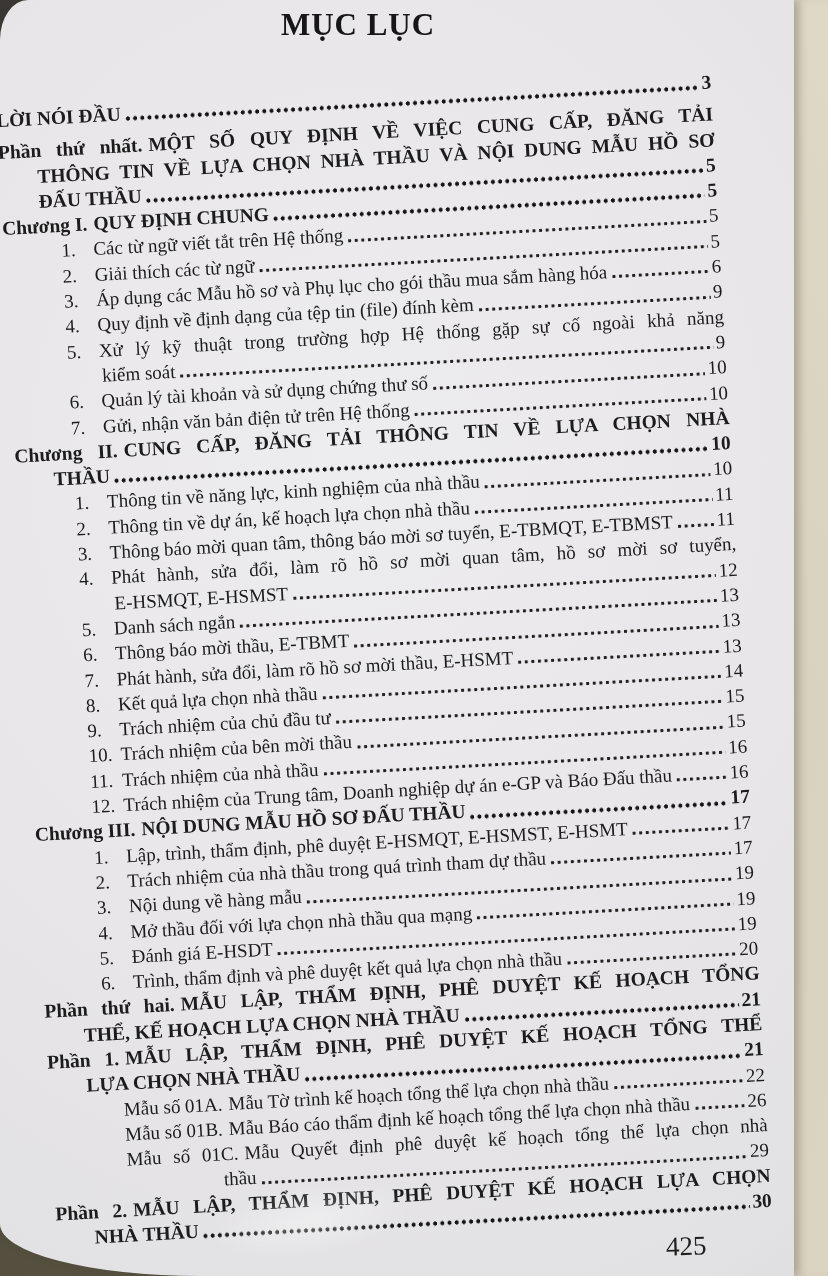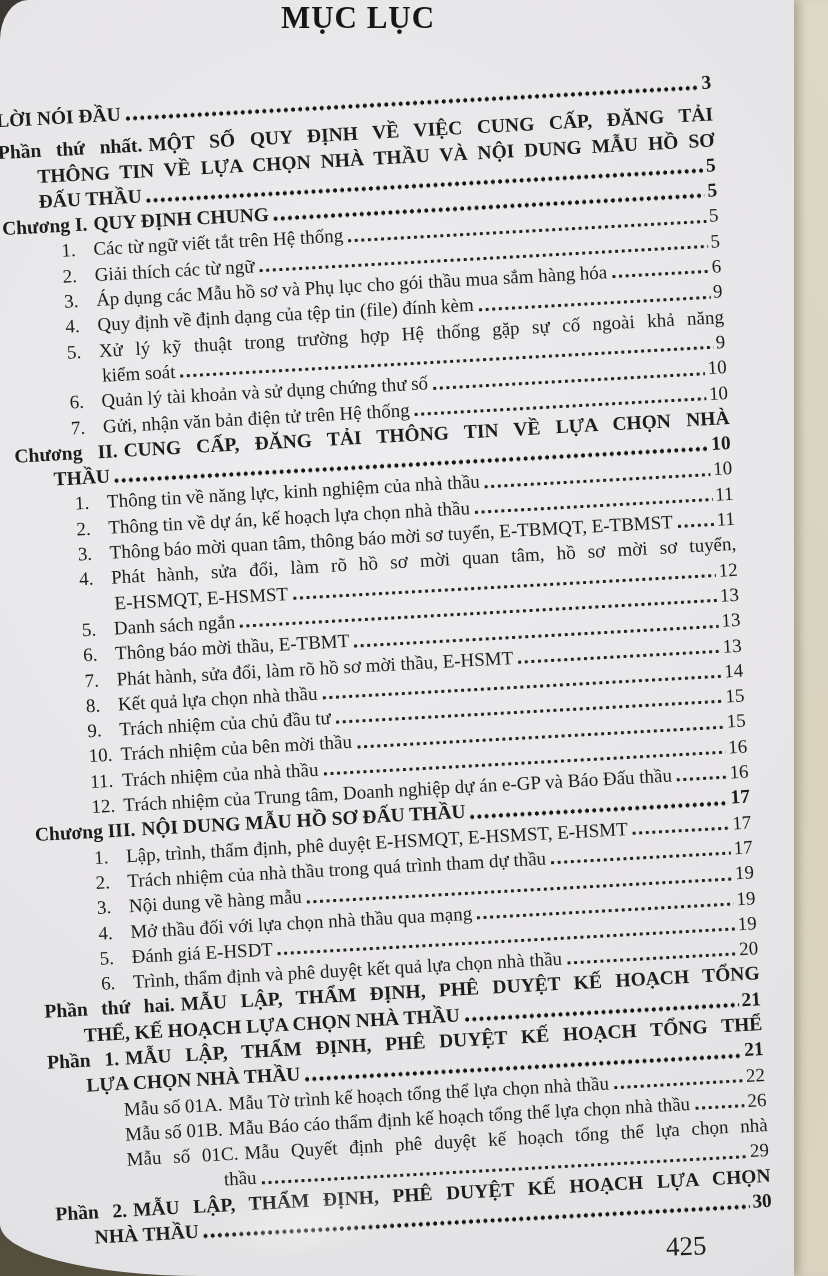--- a/index.html
+++ b/index.html
@@ -22,21 +22,21 @@
     border-top-left-radius:28px 40px;
     border-bottom-left-radius:200px 52px;
     box-shadow:5px 0 9px rgba(80,70,50,.35);
   }
   .paper::after{ 
     content:"";position:absolute;left:170px;bottom:8px;width:280px;height:95px;
     background:radial-gradient(50% 50% at 50% 50%,rgba(255,255,255,.38),rgba(255,255,255,0) 72%);
     border-radius:50%;transform:rotate(-9deg);
   }
   .doc-title{
-    position:absolute;top:0;left:18px;width:680px;text-align:center;
+    position:absolute;top:7px;left:18px;width:680px;text-align:center;
     font-size:31px;font-weight:700;letter-spacing:1px;color:#161616;
   }
   .toc{
     position:absolute;left:26px;top:88px;width:716px;
     transform:rotate(-3.1deg);transform-origin:50% 50%;
     color:#1c1c1c;font-size:19px;line-height:25.3px;
   }
   .entry.b{font-weight:700;font-size:19.5px;}
   .entry:first-child{margin-bottom:7px;}
   .line{display:flex;align-items:flex-end;}

